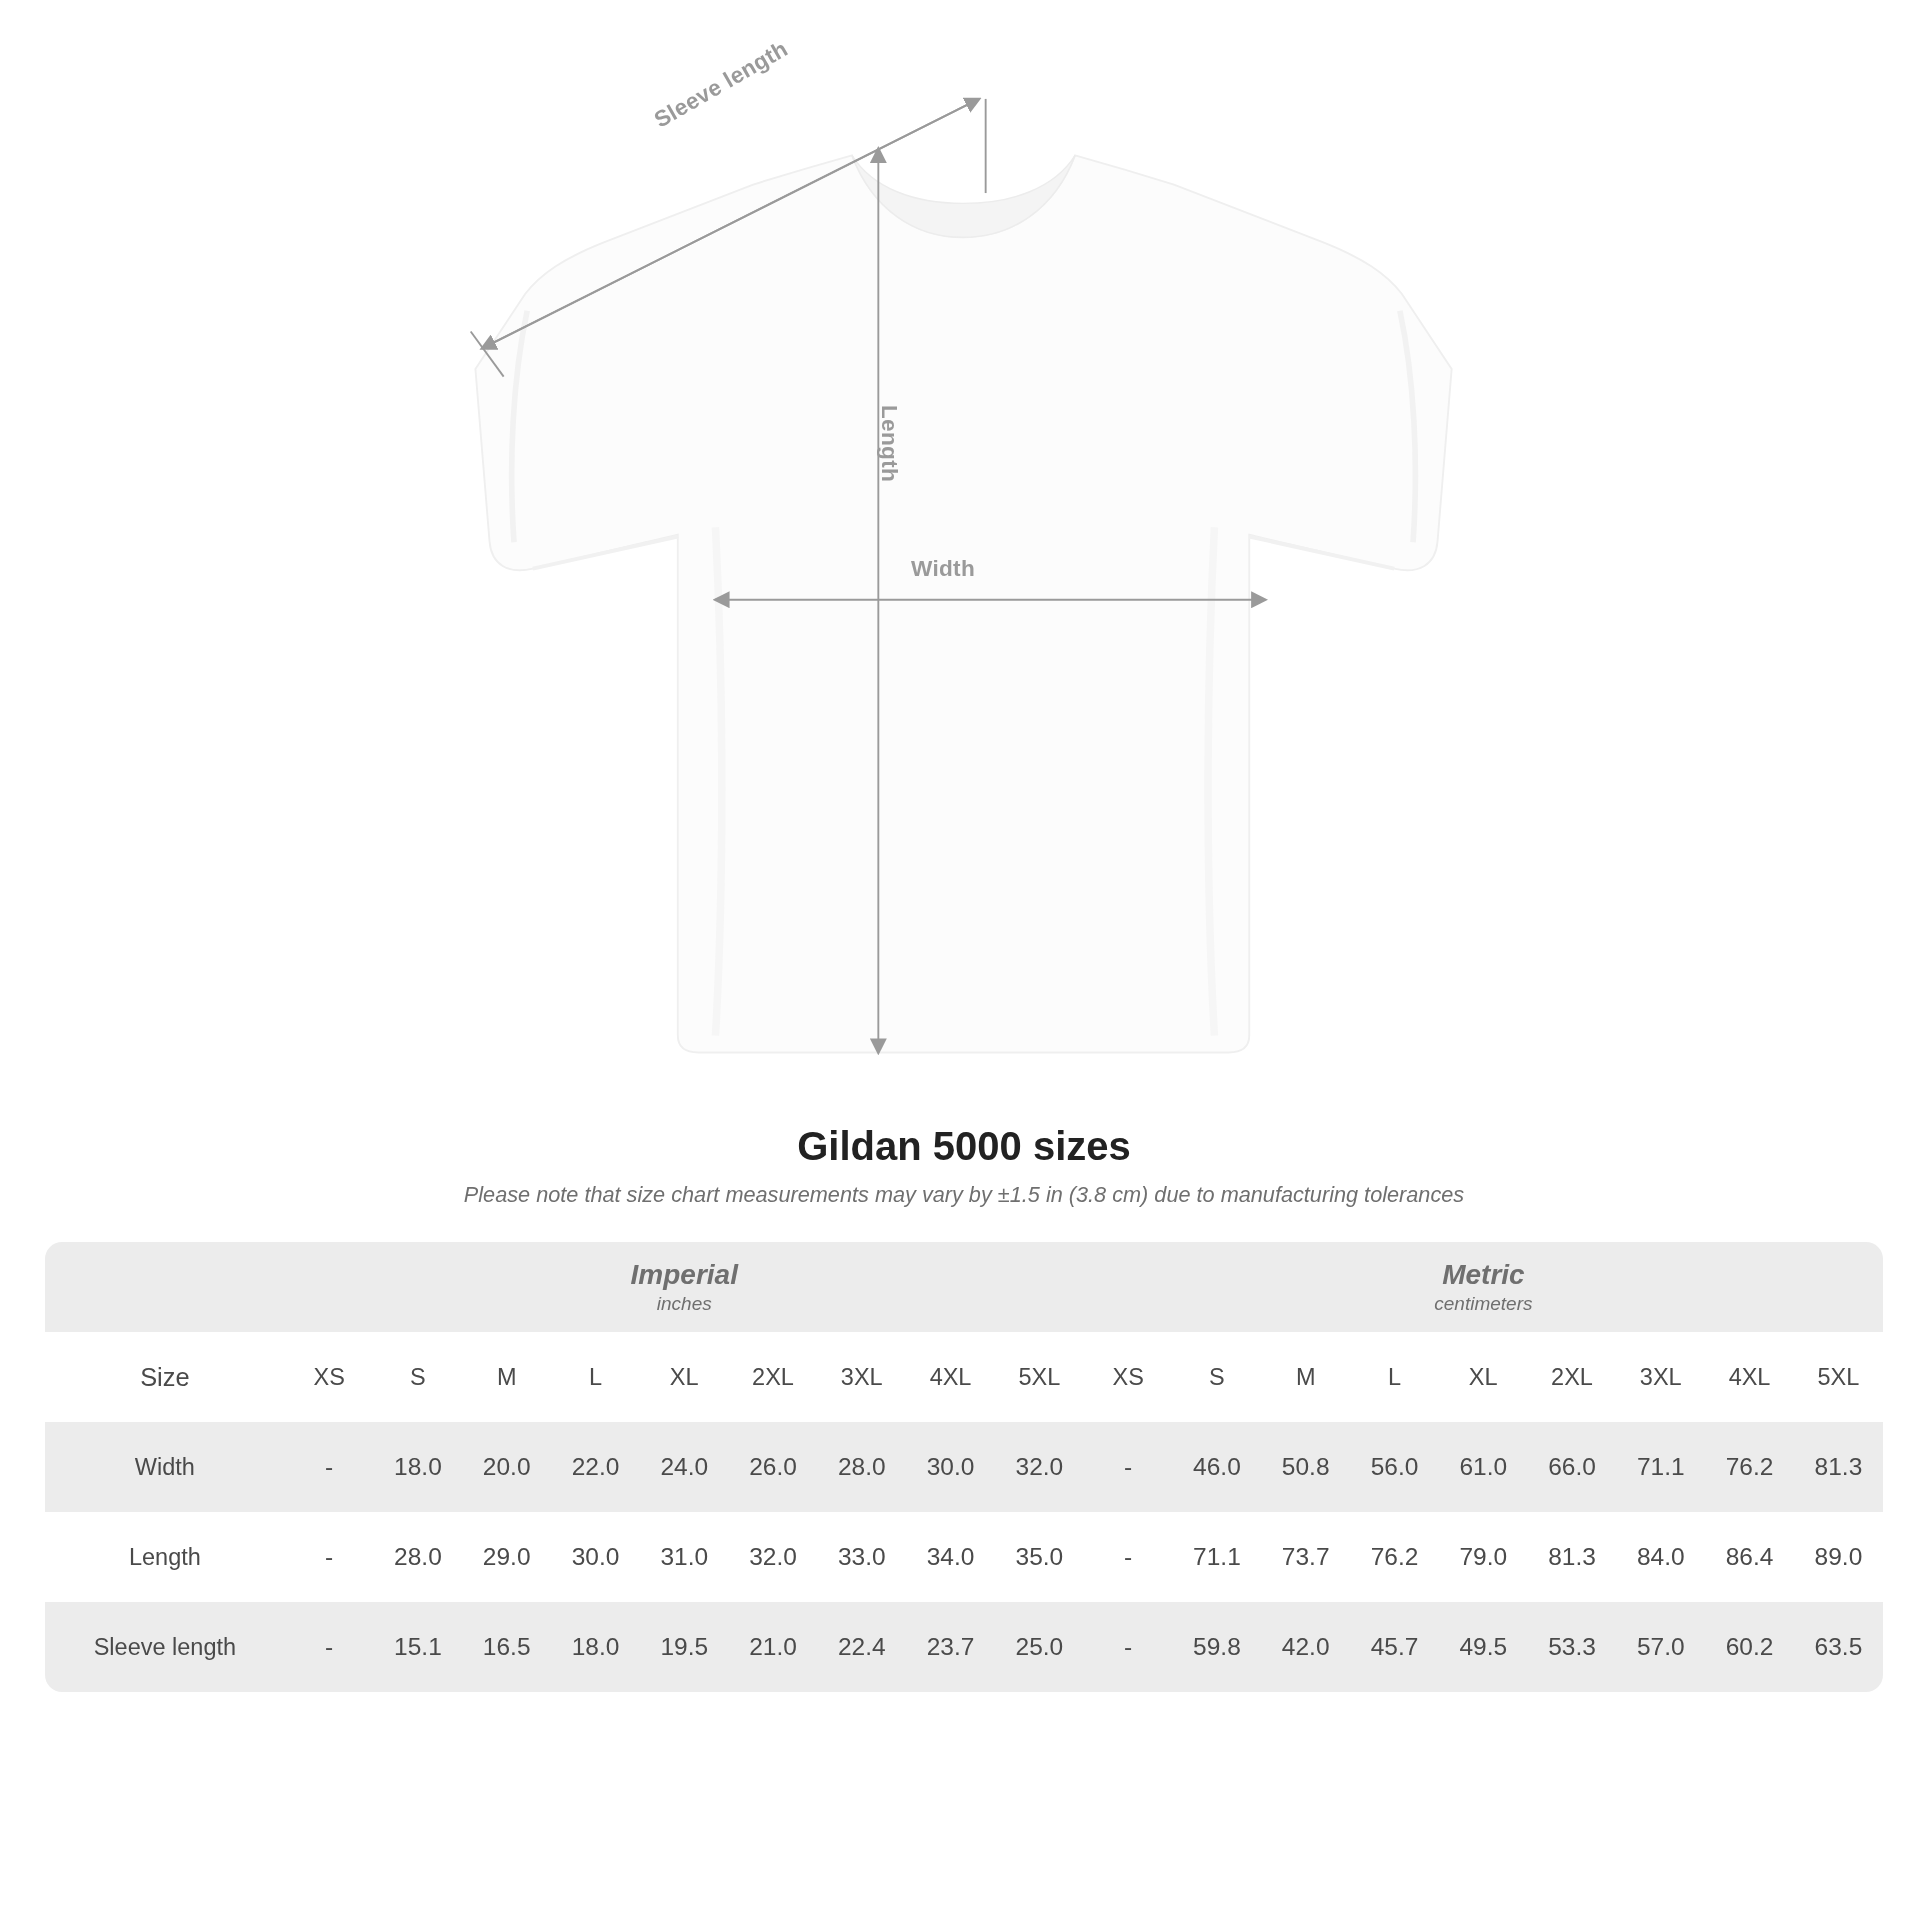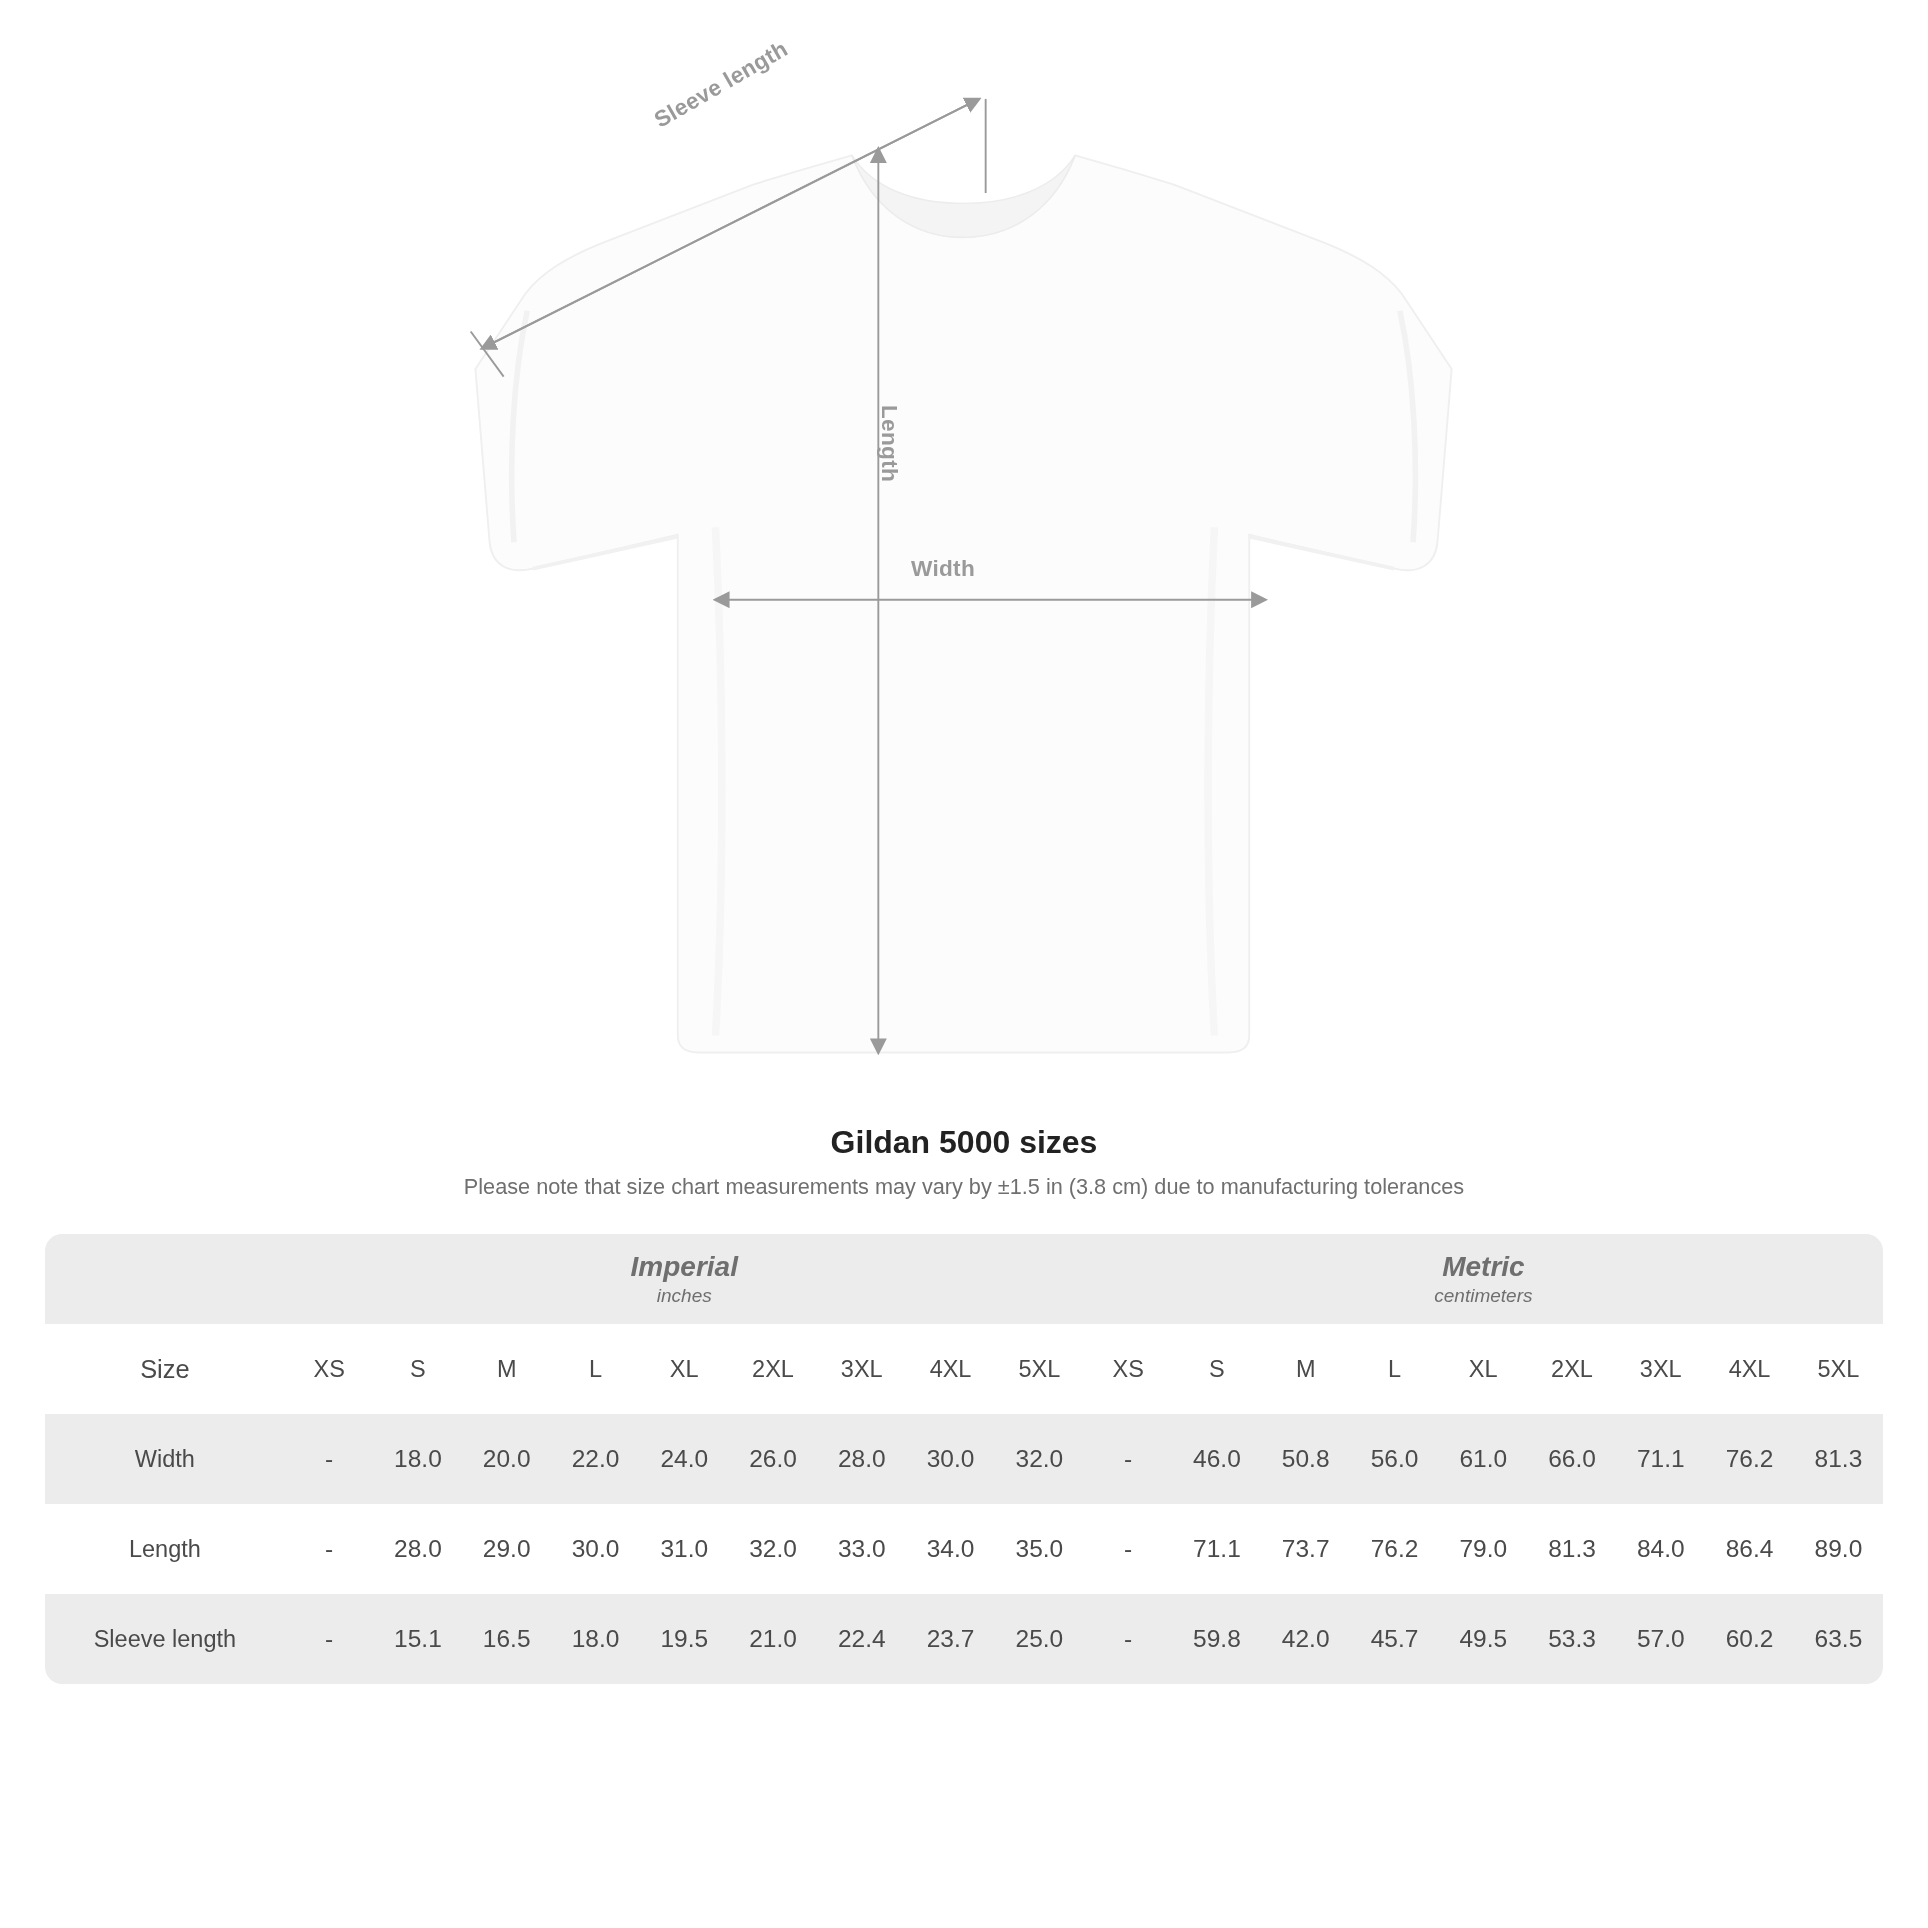--- a/index.html
+++ b/index.html
@@ -56,27 +56,28 @@
     left: 911px;
     top: 556px;
   }
 
   
   .titles {
     text-align: center;
     margin-top: 13px;
   }
   .chart-title {
-    font-size: 32px;
+    font-size: 40px;
     font-weight: bold;
     color: #222222;
     margin: 0 0 13px 0;
   }
   .chart-note {
     font-size: 21.7px;
+    font-style: italic;
     color: #6f6f6f;
     margin: 4px;
   }
 
   
   .table-wrap {
     margin: 34px auto 0 auto;
     width: 1838px;
   }
   table.size-table {

